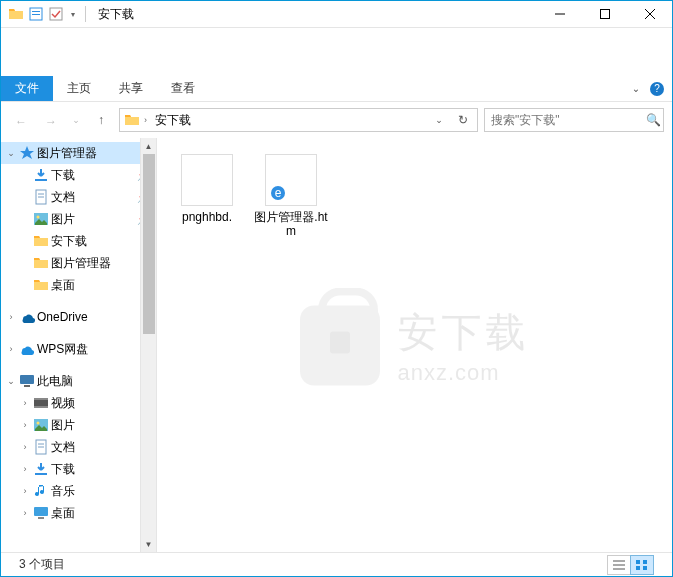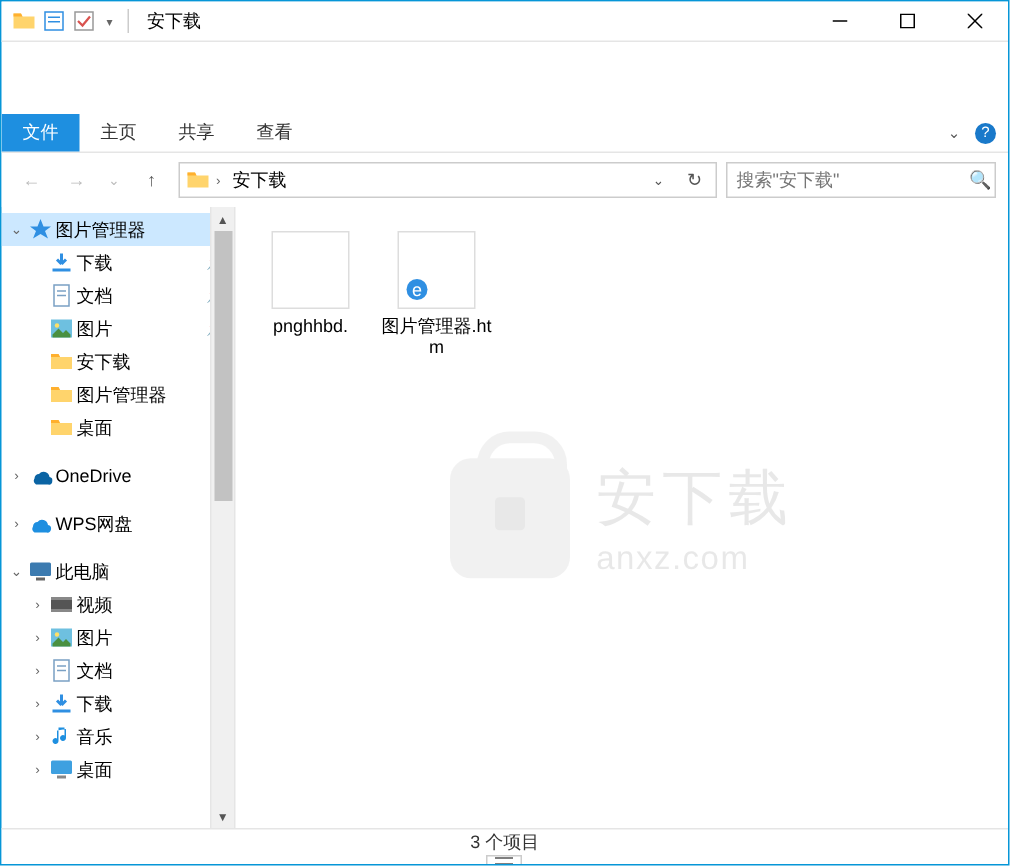--- a/index.html
+++ b/index.html
@@ -55,21 +55,21 @@
 .fileitem .fname { margin-top: 4px; line-height: 14px; color: #000; word-break: break-all; padding: 0 2px; }
 
 .watermark { position:absolute; top:50%; left:50%; transform:translate(-50%,-50%); display:flex; align-items:center; gap:18px; opacity:0.35; pointer-events:none;}
 .watermark .bag { width:80px; height:80px; background:#d9d9d9; border-radius:14px; position:relative;}
 .watermark .bag:before{content:"";position:absolute;top:-18px;left:18px;width:44px;height:28px;border:8px solid #d9d9d9;border-bottom:none;border-radius:22px 22px 0 0;}
 .watermark .bag .lock{position:absolute;top:26px;left:30px;width:20px;height:22px;background:#bfbfbf;border-radius:3px;}
 .watermark .txt { display:flex;flex-direction:column; color:#bfbfbf;}
 .watermark .txt .cn{font-size:40px; letter-spacing:4px; font-weight:500;}
 .watermark .txt .en{font-size:22px; letter-spacing:1px;}
 
-.statusbar { height: 24px; border-top: 1px solid #e5e5e5; display: flex; align-items: center; padding: 0 18px; background:#fff;flex-direction:column;}
+.statusbar { height: 24px; border-top: 1px solid #e5e5e5; display: flex; align-items: center; padding: 0 18px; background:#fff;}
 .statusbar .txt { color: #333; }
 .statusbar .spacer { flex:1; }
 .statusbar .viewbtn { width: 24px; height: 20px; border:1px solid #ccc; margin-left:-1px; display:flex;align-items:center;justify-content:center;}
 .statusbar .viewbtn.active { background:#cce8ff; border-color:#7ab8e0;}
 
 svg { display: block; }
 .folder-ic { width:16px;height:16px; }
 .star-ic { fill:#2f8fe2; }
 </style>
 </head>

